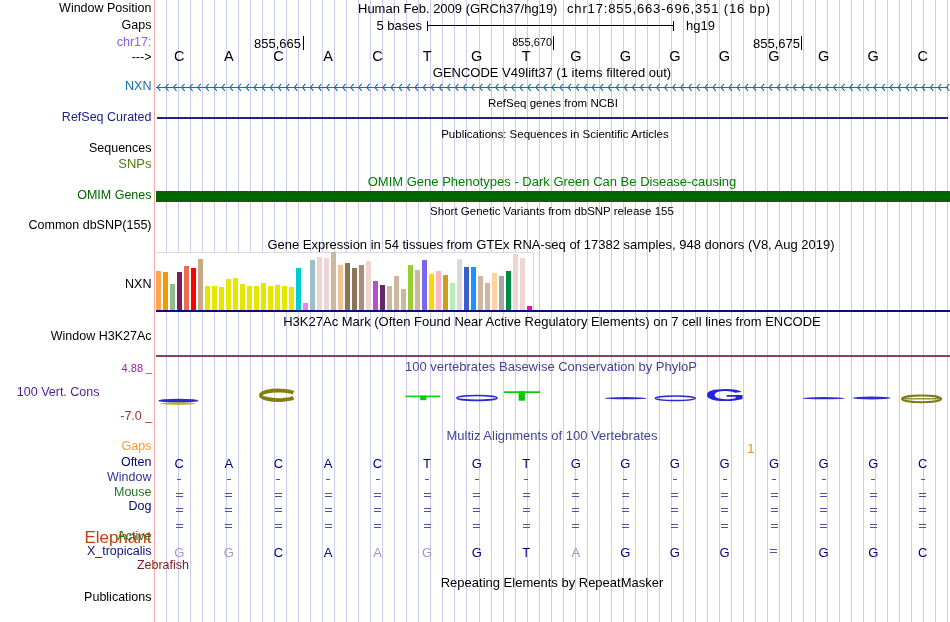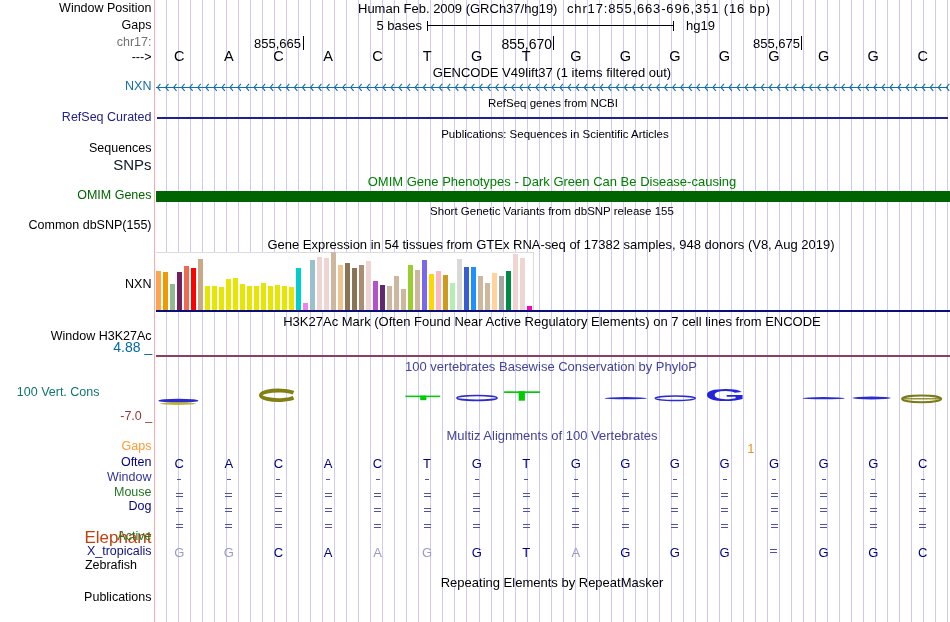--- a/index.html
+++ b/index.html
@@ -85,21 +85,21 @@
 <div class="abs lb" style="left:567px;top:1.5px;font-size:13px;letter-spacing:0.85px">chr17:855,663-696,351 (16 bp)</div>
 
 <div class="abs lb" style="right:528px;top:18.5px;font-size:13px">5 bases</div>
 <div class="abs" style="left:427px;top:25px;width:247px;height:1px;background:#000"></div>
 <div class="abs" style="left:427px;top:20.5px;width:1px;height:10.5px;background:#000"></div>
 <div class="abs" style="left:673px;top:20.5px;width:1px;height:10.5px;background:#000"></div>
 <div class="abs lb" style="left:686px;top:18.5px;font-size:13px">hg19</div>
 
 <div class="abs lb" style="right:649px;top:36.5px;font-size:13px">855,665</div>
 <div class="abs" style="left:302.5px;top:36px;width:1px;height:14px;background:#000"></div>
-<div class="abs lb" style="right:398px;top:36.5px;font-size:14px">855,670</div>
+<div class="abs lb" style="right:398px;top:36.5px;font-size:11px">855,670</div>
 <div class="abs" style="left:552.5px;top:36px;width:1px;height:14px;background:#000"></div>
 <div class="abs lb" style="right:150px;top:36.5px;font-size:13px">855,675</div>
 <div class="abs" style="left:801px;top:36px;width:1px;height:14px;background:#000"></div>
 <span class="bl" style="left:179.3px">C</span>
 <span class="bl" style="left:228.8px">A</span>
 <span class="bl" style="left:278.4px">C</span>
 <span class="bl" style="left:328.0px">A</span>
 <span class="bl" style="left:377.5px">C</span>
 <span class="bl" style="left:427.1px">T</span>
 <span class="bl" style="left:476.7px">G</span>
@@ -338,42 +338,42 @@
 <span class="al n" style="left:625.3px;top:546.2px">G</span>
 <span class="al n" style="left:674.9px;top:546.2px">G</span>
 <span class="al n" style="left:724.5px;top:546.2px">G</span>
 <div class="abs mk" style="left:770.0px;top:548.8px"></div>
 <div class="abs mk" style="left:770.0px;top:552.3px"></div>
 <span class="al n" style="left:823.6px;top:546.2px">G</span>
 <span class="al n" style="left:873.2px;top:546.2px">G</span>
 <span class="al n" style="left:922.7px;top:546.2px">C</span>
 <div class="lb" style="top:1.9px;right:798.5px;color:#000;font-size:12.5px">Window Position</div>
 <div class="lb" style="top:18.9px;right:798.5px;color:#000;font-size:12.5px">Gaps</div>
-<div class="lb" style="top:35.7px;right:798.5px;color:#737373;font-size:12.5px">chr17:</div>
+<div class="lb" style="top:35.7px;right:798.5px;color:#8b5cf6;font-size:12.5px">chr17:</div>
 <div class="lb" style="top:50.9px;right:798.5px;color:#000;font-size:12.5px">---&gt;</div>
 <div class="lb" style="top:80.4px;right:798.5px;color:#176EA6;font-size:12.5px">NXN</div>
 <div class="lb" style="top:110.9px;right:798.5px;color:#21218A;font-size:12.5px">RefSeq Curated</div>
 <div class="lb" style="top:142.4px;right:798.5px;color:#000;font-size:12.5px">Sequences</div>
-<div class="lb" style="top:157.2px;right:798.5px;color:#0f172a;font-size:15px">SNPs</div>
+<div class="lb" style="top:157.2px;right:798.5px;color:#4d7c0f;font-size:13px">SNPs</div>
 <div class="lb" style="top:189.0px;right:798.5px;color:#006400;font-size:12.5px">OMIM Genes</div>
 <div class="lb" style="top:218.9px;right:798.5px;color:#000;font-size:12.5px">Common dbSNP(155)</div>
 <div class="lb" style="top:277.7px;right:798.5px;color:#000;font-size:12.5px">NXN</div>
 <div class="lb" style="top:330.4px;right:798.5px;color:#000;font-size:12.5px">Window H3K27Ac</div>
-<div class="lb" style="top:340px;right:797.8px;color:#0369a1;font-size:14px">4.88 _</div>
-<div class="lb" style="top:386.0px;right:850.5px;color:#0f766e;font-size:12.5px">100 Vert. Cons</div>
+<div class="lb" style="top:363px;right:797.8px;color:#a21caf;font-size:11px">4.88 _</div>
+<div class="lb" style="top:386.0px;right:850.5px;color:#4c1d95;font-size:12.5px">100 Vert. Cons</div>
 <div class="lb" style="top:410.4px;right:797.8px;color:#993333;font-size:12.5px">-7.0 _</div>
 <div class="lb" style="top:440.0px;right:798.5px;color:#FF9933;font-size:12.5px">Gaps</div>
 <div class="lb" style="top:455.7px;right:798.5px;color:#000080;font-size:12.5px">Often</div>
 <div class="lb" style="top:470.6px;right:798.5px;color:#333399;font-size:12.5px">Window</div>
 <div class="lb" style="top:485.7px;right:798.5px;color:#227722;font-size:12.5px">Mouse</div>
 <div class="lb" style="top:500.3px;right:798.5px;color:#000080;font-size:12.5px">Dog</div>
 <div class="lb" style="top:529px;right:798.5px;color:#c2410c;font-size:17px">Elephant</div>
 <div class="lb" style="top:530.3px;right:798.5px;color:#227722;font-size:12.5px">Active</div>
 <div class="lb" style="top:544.9px;right:798.5px;color:#101080;font-size:12.5px">X_tropicalis</div>
-<div class="lb" style="top:559.4px;right:813px;color:#000000;font-size:12.5px">Zebrafish</div>
+<div class="lb" style="top:559.4px;right:761px;color:#7f1d1d;font-size:12.5px">Zebrafish</div>
 <div class="lb" style="top:591.4px;right:798.5px;color:#000;font-size:12.5px">Publications</div>
 <div class="ct" style="top:65.5px;left:152px;font-size:13.0px;color:#000">GENCODE V49lift37 (1 items filtered out)</div>
 <div class="ct" style="top:97.5px;left:153px;font-size:11.5px;color:#000">RefSeq genes from NCBI</div>
 <div class="ct" style="top:129.3px;left:155px;font-size:11.5px;color:#000">Publications: Sequences in Scientific Articles</div>
 <div class="ct" style="top:175.3px;left:152px;font-size:13.0px;color:#008000">OMIM Gene Phenotypes - Dark Green Can Be Disease-causing</div>
 <div class="ct" style="top:206.0px;left:152px;font-size:11.5px;color:#000">Short Genetic Variants from dbSNP release 155</div>
 <div class="ct" style="top:238.2px;left:151px;font-size:13.0px;color:#000">Gene Expression in 54 tissues from GTEx RNA-seq of 17382 samples, 948 donors (V8, Aug 2019)</div>
 <div class="ct" style="top:314.6px;left:152px;font-size:13.0px;color:#000">H3K27Ac Mark (Often Found Near Active Regulatory Elements) on 7 cell lines from ENCODE</div>
 <div class="ct" style="top:360.3px;left:151px;font-size:13.0px;color:#43439C">100 vertebrates Basewise Conservation by PhyloP</div>
 <div class="ct" style="top:429.0px;left:152px;font-size:13.0px;color:#43439C">Multiz Alignments of 100 Vertebrates</div>

